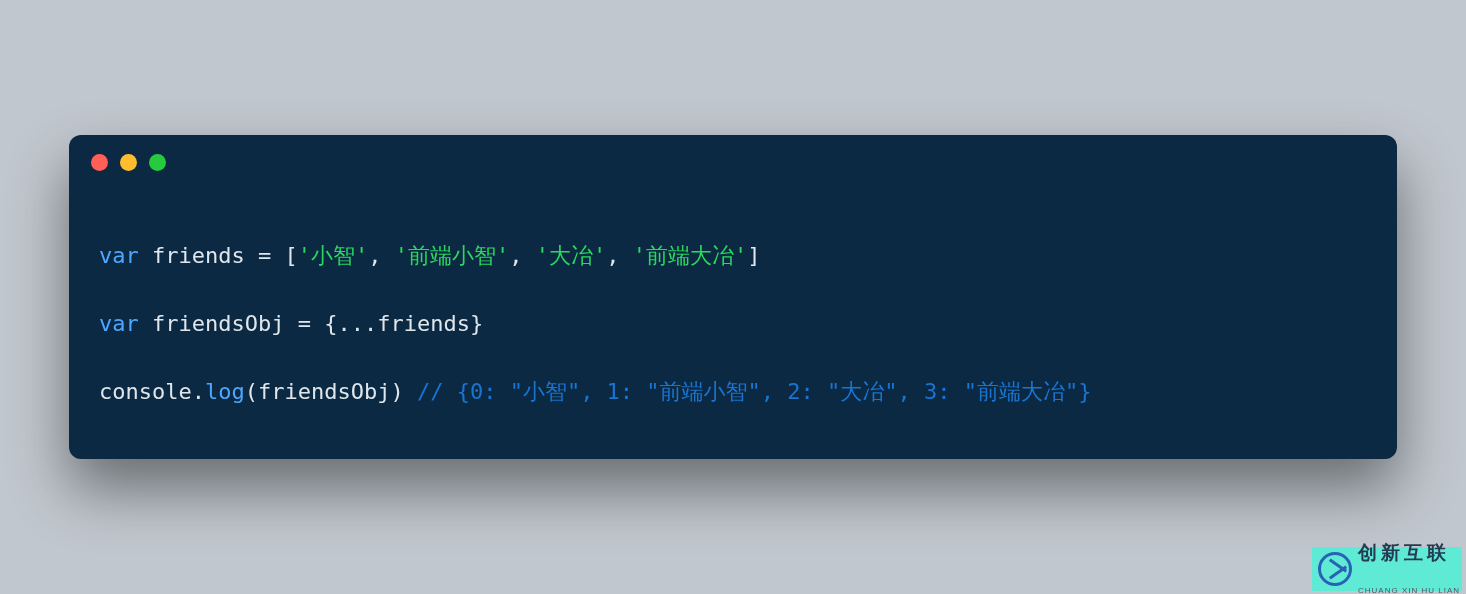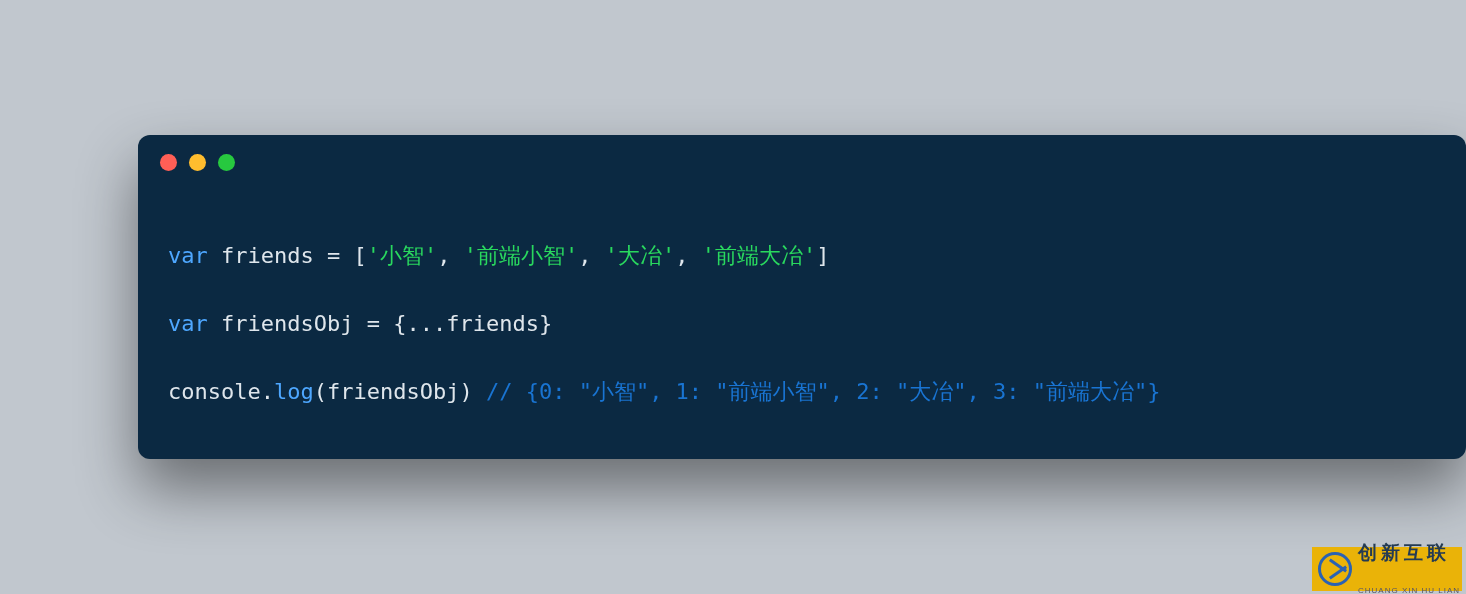--- a/index.html
+++ b/index.html
@@ -16,21 +16,21 @@
     overflow: hidden;
   }
   .stage {
     position: absolute;
     left: 0;
     right: 0;
     top: 0;
     bottom: 0;
     display: flex;
     align-items: center;
-    justify-content: flex-end;
+    justify-content: center;
   }
   .code-window {
     width: 1328px;
     background: #0b2942;
     border-radius: 12px;
     box-shadow: 0 30px 60px rgba(0,0,0,0.45);
     padding: 0 0 40px 0;
     overflow: hidden;
   }
   .titlebar {
@@ -65,21 +65,21 @@
   .str   { color: #29d85e; }   
   .prop  { color: #4ea7ff; }   
   .cmt   { color: #1974d2; }   
 
   .watermark {
     position: absolute;
     right: 4px;
     bottom: 3px;
     width: 150px;
     height: 44px;
-    background: #eab308;
+    background: #5eead4;
     display: flex;
     align-items: center;
     gap: 6px;
     padding: 4px 6px;
   }
   .wm-logo {
     width: 34px;
     height: 34px;
     border: 3px solid #2a62b3;
     border-radius: 50%;

